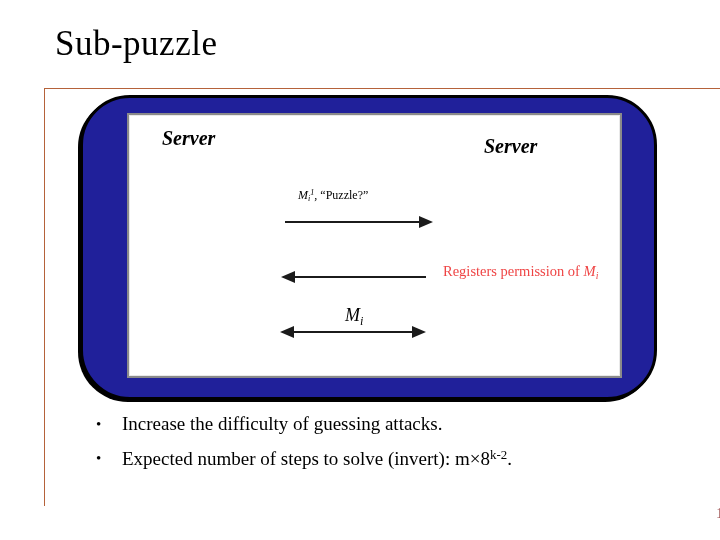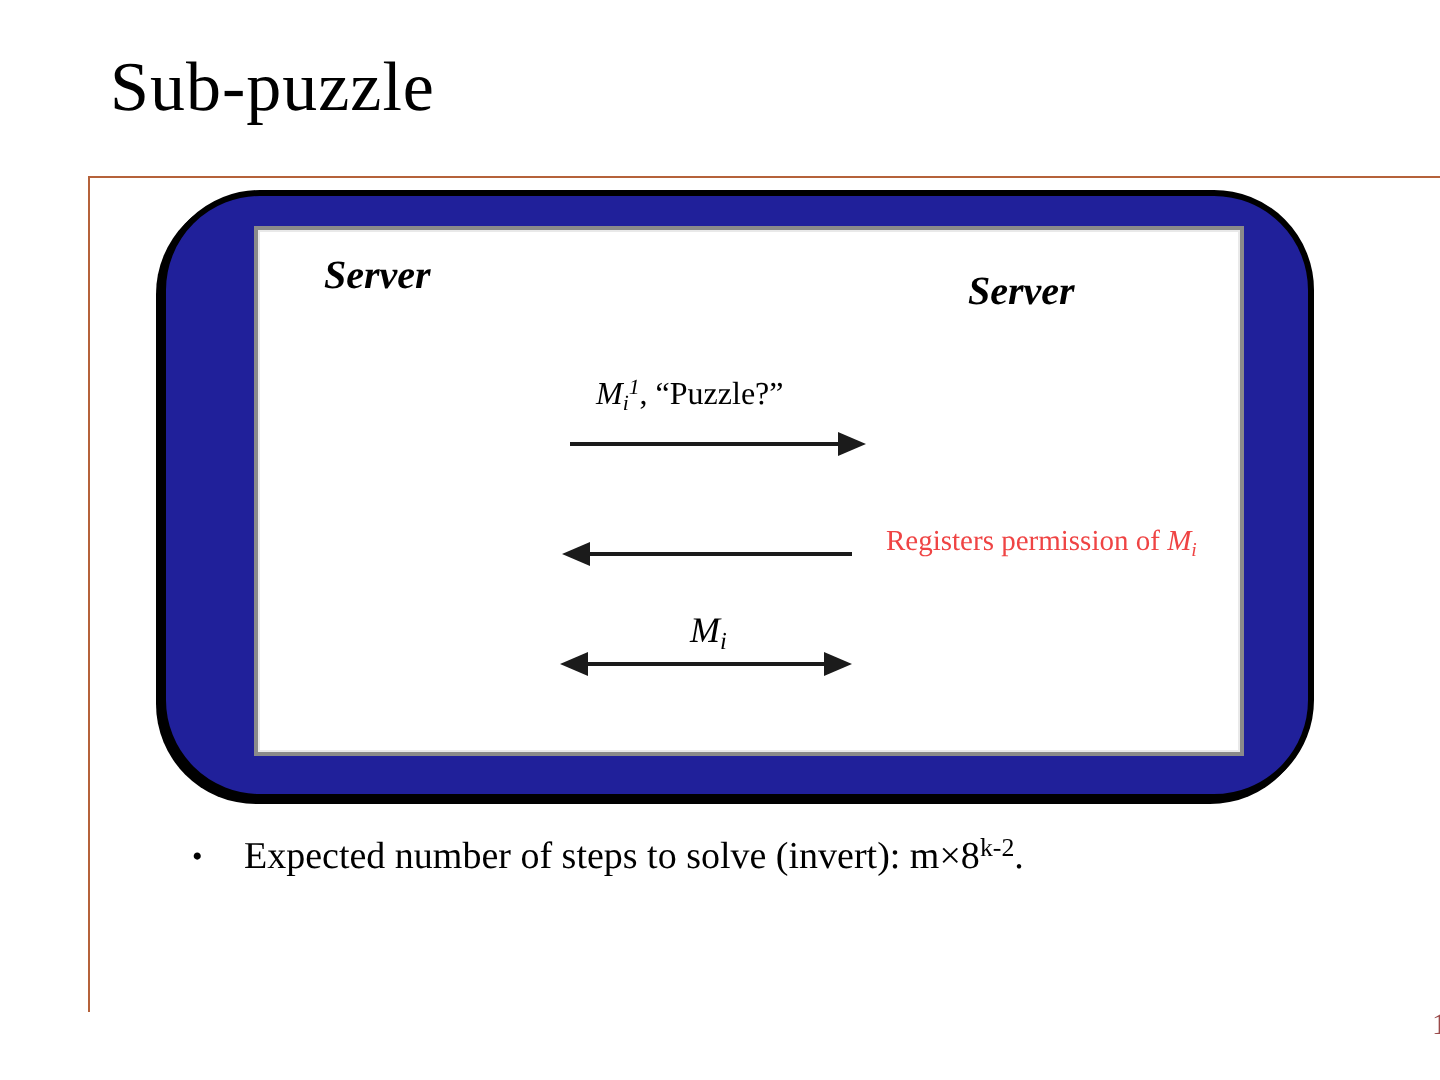--- a/index.html
+++ b/index.html
@@ -17,21 +17,21 @@
     background:#20209a;border:3px solid #000;border-radius:50px;
     box-shadow:-2px 2px 0 0 #000;
   }
   .whitebox{
     position:absolute;left:127px;top:113px;width:495px;height:265px;box-sizing:border-box;
     background:#fff;border:2px solid #8a8a8a;box-shadow:inset 0 0 0 1px #e9e9e9;
   }
   .actor{position:absolute;font-weight:bold;font-style:italic;font-size:20px;}
   .client{left:162px;top:127px;}
   .server{left:484px;top:135px;text-align:right;}
-  .dlabel{position:absolute;font-size:16px;white-space:nowrap;}
+  .dlabel{position:absolute;font-size:12px;white-space:nowrap;}
   .msg1{left:298px;top:188px;}
   .msg2{left:310px;top:246px;font-size:17px;}
   .regnote{left:443px;top:263px;font-size:14.5px;color:#ef4444;}
   .msg3{left:345px;top:305px;font-size:18px;font-style:italic;text-align:center;}
   .it{font-style:italic;}
   sub{font-size:68%;vertical-align:-0.3em;font-style:italic;}
   .msgsup{font-size:68%;vertical-align:0.45em;font-style:italic;}
   .aline{position:absolute;height:2px;background:#1b1b1b;}
   .ahead{position:absolute;width:0;height:0;border-top:6px solid transparent;border-bottom:6px solid transparent;}
   .ahead.r{border-left:14px solid #1b1b1b;}
@@ -64,18 +64,19 @@
   <div class="ahead l" style="left:281px;top:271px;"></div>
   <div class="aline" style="left:295px;top:276px;width:131px;"></div>
   <div class="dlabel regnote"><span>Registers permission of </span><span class="it">M</span><sub>i</sub></div>
 
   <div class="dlabel msg3"><span>M</span><sub>i</sub></div>
   <div class="ahead l" style="left:280px;top:326px;"></div>
   <div class="aline" style="left:294px;top:331px;width:118px;"></div>
   <div class="ahead r" style="left:412px;top:326px;"></div>
 
   <ul class="bullets">
+    <li><span class="dot">•</span><span>Increase the difficulty of guessing attacks.</span></li>
     <li><span class="dot">•</span><span>Expected number of steps to solve (invert): m×8</span><span class="bsup">k-2</span><span>.</span></li>
   </ul>
 
   <div class="pagenum">13</div>
 
 </div>
 
 </body></html>

